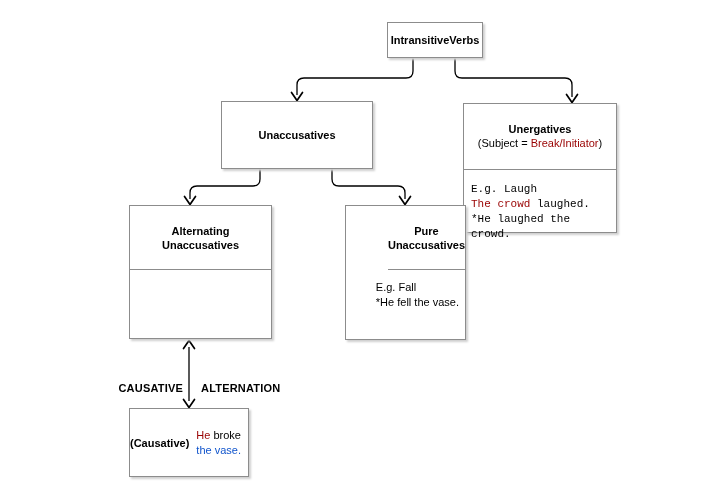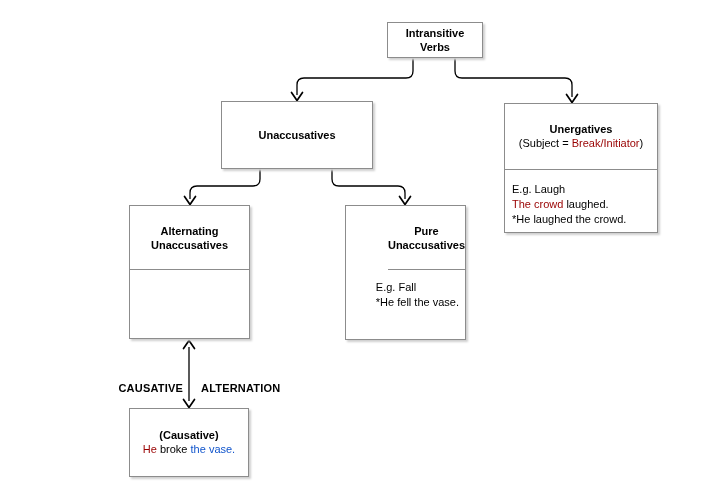--- a/index.html
+++ b/index.html
@@ -34,21 +34,21 @@
     display: flex;
     flex-direction: column;
     justify-content: center;
     align-items: center;
     text-align: center;
   }
   .head.with-divider { border-bottom: 1px solid #8c8c8c; }
   .center-fill {
     flex: 1 1 auto;
     display: flex;
-    flex-direction: column;
+    flex-direction: row;
     justify-content: center;
     align-items: center;
     text-align: center;
   }
   .title { font-weight: bold; line-height: 14px; }
   .subtitle { line-height: 15px; }
   .body {
     box-sizing: border-box;
     flex: 1 1 auto;
     padding: 10px 6px 0 7px;
@@ -95,33 +95,33 @@
       <div class="title">Verbs</div>
     </div>
   </div>
 
   <div class="node" style="left:221px; top:101px; width:152px; height:68px;">
     <div class="center-fill">
       <div class="title">Unaccusatives</div>
     </div>
   </div>
 
-  <div class="node" style="left:504px; top:103px; width:154px; height:130px;">
+  <div class="node" style="left:463px; top:103px; width:154px; height:130px;">
     <div class="head with-divider" style="height:66px;">
       <div class="title">Unergatives</div>
       <div class="subtitle"><span>(Subject = </span><span class="red">Break/Initiator</span><span>)</span></div>
     </div>
-    <div class="body" style="padding-top:12px;">
+    <div class="body" style="padding-top:12px;font-family:Liberation Mono, monospace;">
       <div>E.g. Laugh</div>
       <div><span class="red">The crowd</span><span> laughed.</span></div>
       <div>*He laughed the crowd.</div>
     </div>
   </div>
 
-  <div class="node" style="left:129px; top:205px; width:121px; height:134px;gap:48px;">
+  <div class="node" style="left:129px; top:205px; width:143px; height:134px;gap:48px;">
     <div class="head with-divider" style="height:64px;">
       <div class="title">Alternating</div>
       <div class="title">Unaccusatives</div>
     </div>
   </div>
 
   <div class="node" style="left:345px; top:205px; width:121px; height:135px;align-items:flex-end;">
     <div class="head with-divider" style="height:64px;">
       <div class="title">Pure</div>
       <div class="title">Unaccusatives</div>

